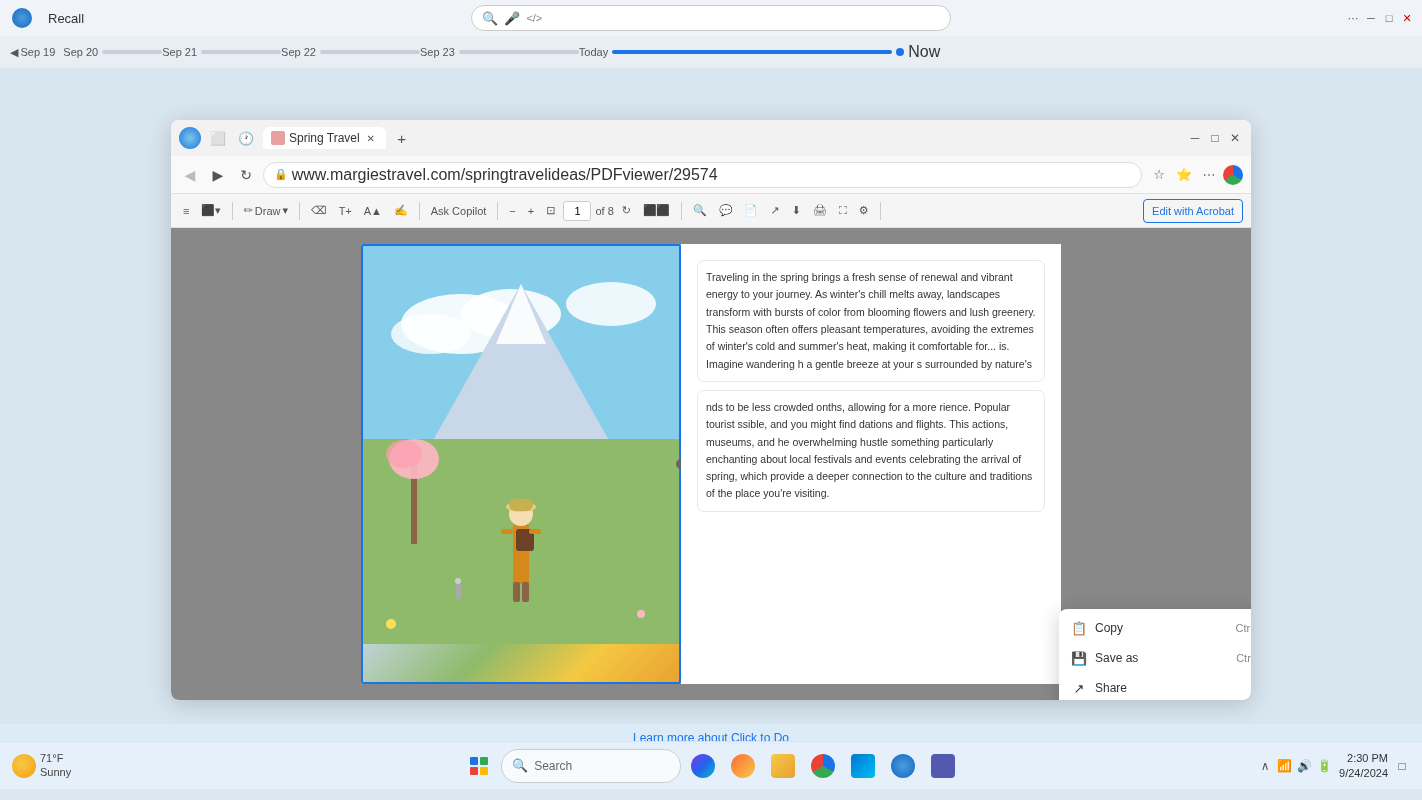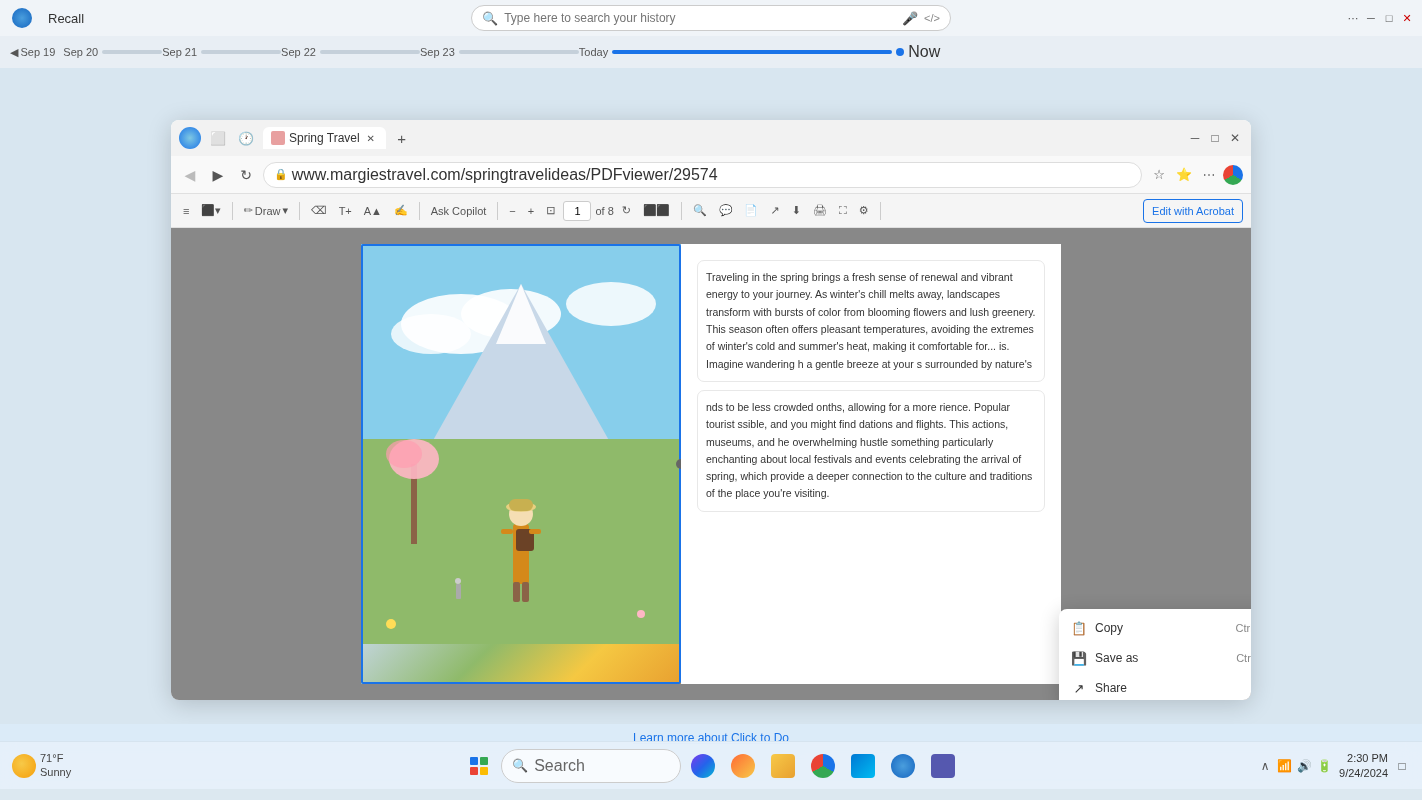--- a/index.html
+++ b/index.html
@@ -495,21 +495,20 @@
 </head>
 <body>
 
 <div class="title-bar">
   <div class="title-bar-left">
     <div class="recall-icon"></div>
     <span class="recall-title">Recall</span>
   </div>
   <div class="search-bar-center">
     <span style="font-size:13px;color:#888;">🔍</span>
-    <input type="text" placeholder="Type here to search your history" style="">
     <span style="font-size:13px;color:#888;">🎤</span>
     <span style="font-size:11px;color:#888;">&lt;/&gt;</span>
   </div>
   <div class="title-bar-right">
     <button class="window-btn">⋯</button>
     <button class="window-btn">─</button>
     <button class="window-btn">□</button>
     <button class="window-btn" style="color:#c00;">✕</button>
   </div>
 </div>
@@ -732,21 +731,21 @@
       <div class="start-icon">
         <div style="background:#1a73e8;"></div>
         <div style="background:#34a853;"></div>
         <div style="background:#ea4335;"></div>
         <div style="background:#fbbc04;"></div>
       </div>
     </button>
 
     <div class="taskbar-search">
       <span style="font-size:13px;color:#888;">🔍</span>
-      <span style="font-size:16px;color:#666;">Search</span>
+      <span style="font-size:12px;color:#666;">Search</span>
     </div>
 
     <button class="taskbar-app">
       <div style="width:24px;height:24px;border-radius:50%;background:linear-gradient(135deg,#7c3aed,#2563eb,#06b6d4);"></div>
     </button>
 
     <button class="taskbar-app">
       <div style="width:24px;height:24px;border-radius:50%;background:linear-gradient(135deg,#ff6b35,#f7c948);"></div>
     </button>
 

